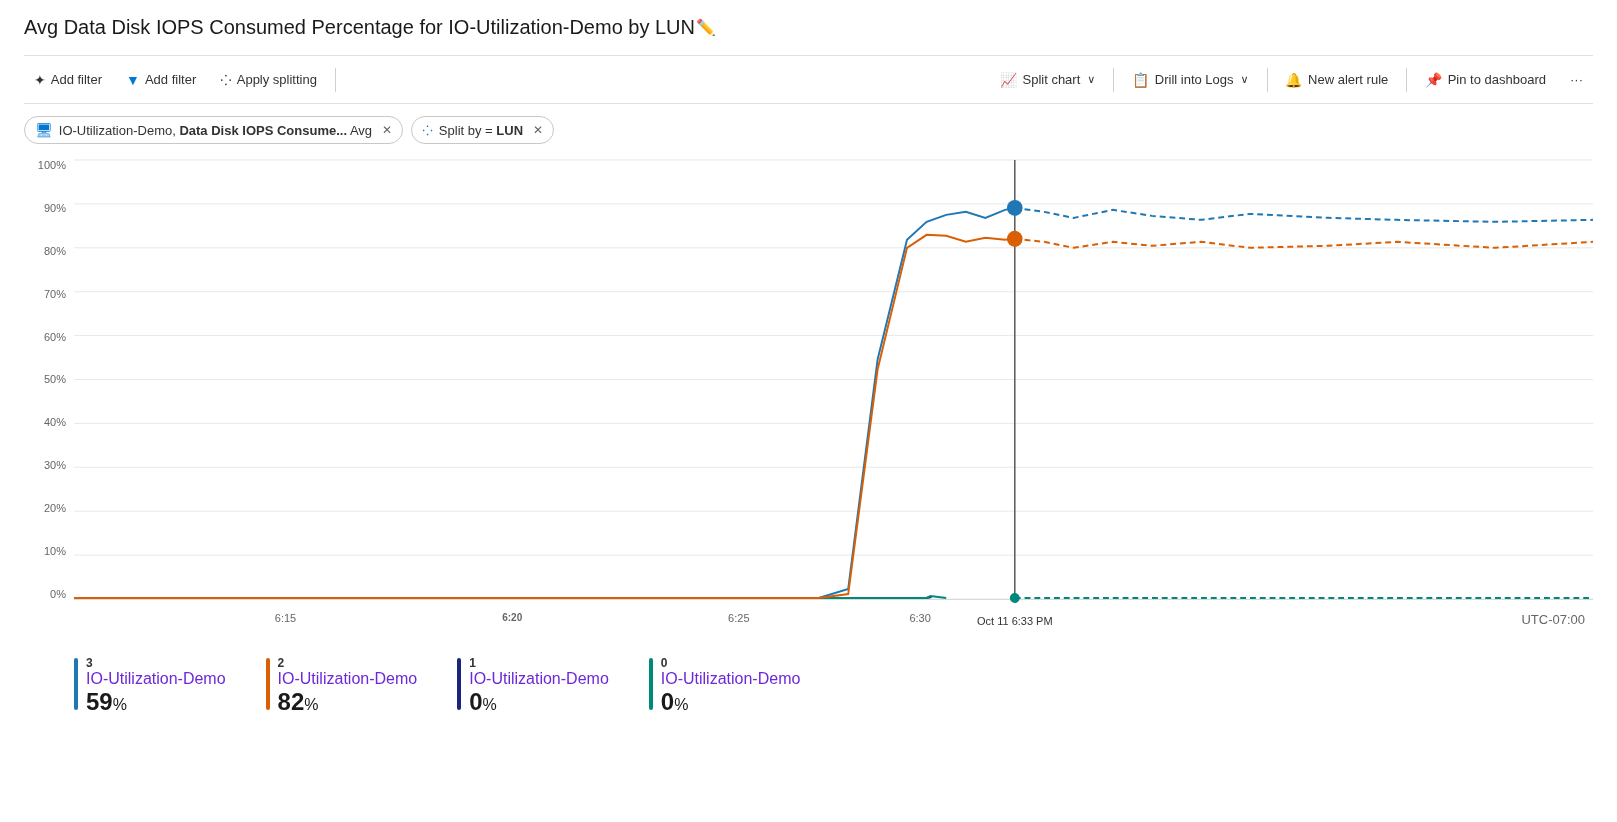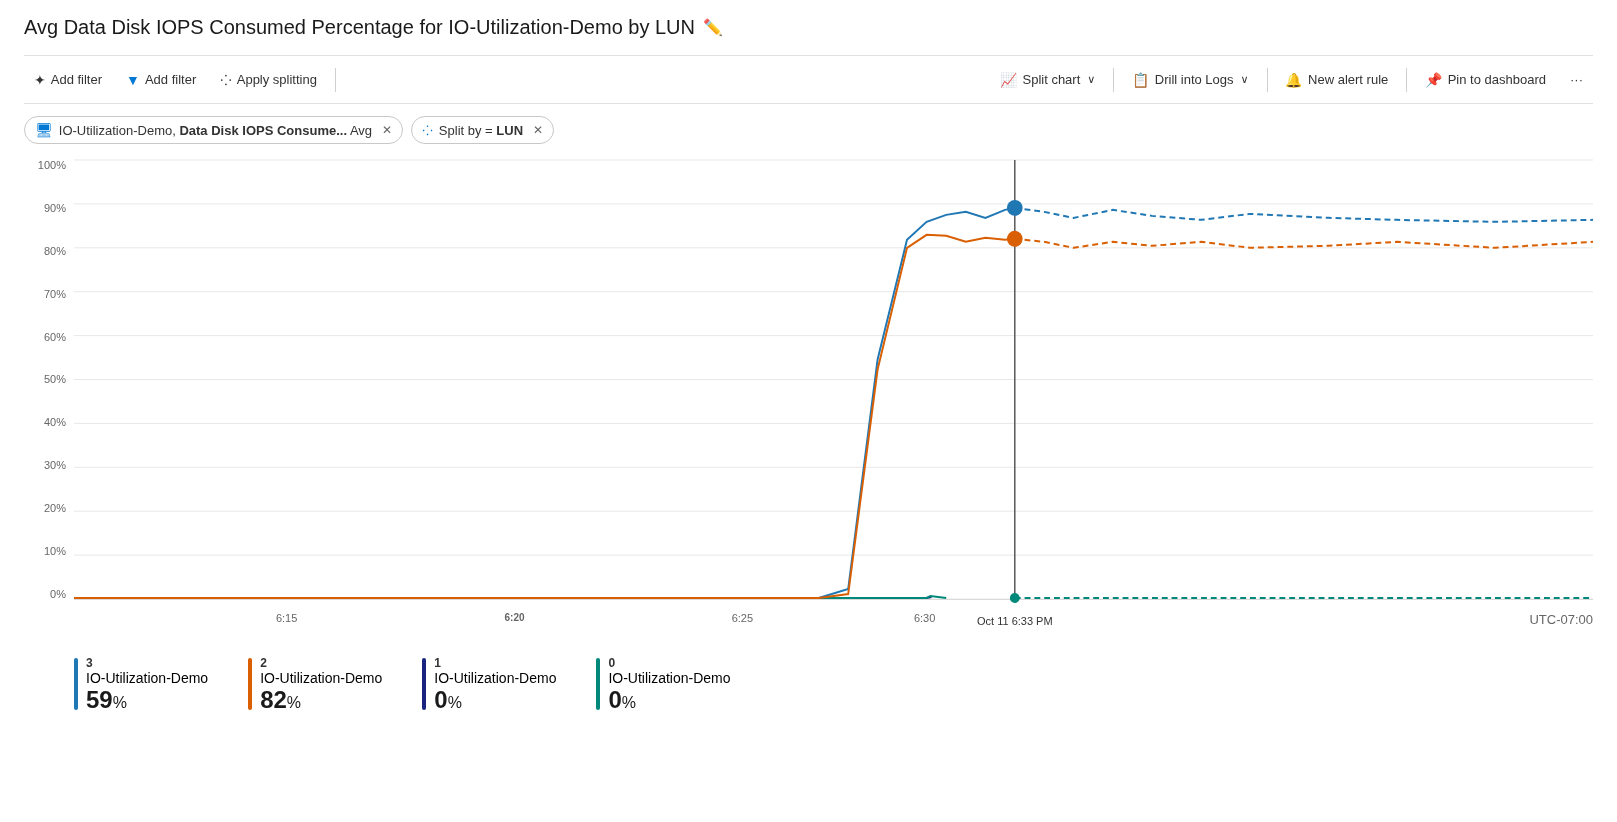--- a/index.html
+++ b/index.html
@@ -12,21 +12,21 @@
       min-height: 822px;
     }
 
     .page-title {
       font-size: 20px;
       font-weight: 400;
       color: #1a1a1a;
       margin-bottom: 16px;
       display: flex;
       align-items: center;
-      gap: 8px;
+      gap: 1px;
     }
     .page-title .edit-icon {
       color: #0078d4;
       font-size: 16px;
       cursor: pointer;
     }
 
     .toolbar {
       display: flex;
       align-items: center;
@@ -140,22 +140,22 @@
     .legend-text {
       display: flex;
       flex-direction: column;
     }
     .legend-lun {
       font-size: 12px;
       color: #333;
       font-weight: 600;
     }
     .legend-name {
-      font-size: 14px;
-      color: #000000;
+      font-size: 16px;
+      color: #6d28d9;
     }
     .legend-value {
       font-size: 24px;
       font-weight: 600;
       color: #1a1a1a;
       line-height: 1.2;
     }
     .legend-unit {
       font-size: 16px;
       font-weight: 400;
@@ -314,21 +314,21 @@
       <line class="crosshair-line" x1="960" y1="0" x2="960" y2="440"></line>
 
       <circle class="dot-blue" cx="960" cy="48" r="8"></circle>
       <circle class="dot-orange" cx="960" cy="79" r="8"></circle>
       <circle class="dot-teal" cx="960" cy="439" r="5"></circle>
     </svg>
 
     <div style="position:absolute; bottom: -28px; left: calc(960px * (100% / 1550px)); transform: translateX(-50%); font-size: 11px; color: #333; white-space: nowrap; font-weight: 500;">Oct 11 6:33 PM</div>
   </div>
 
-  <div style="position:absolute; bottom: 8px; left: 50px; right: 0;">
+  <div style="position:absolute; bottom: 8px; left: 50px; right: 8px;">
     <div style="position: relative; height: 20px;">
       <span style="position:absolute; left: 14%; font-size: 11px; color: #666; transform: translateX(-50%);">6:15</span>
       <span style="position:absolute; left: 29%; font-size: 10px; color: #666; transform: translateX(-50%); font-weight: bold;">6:20</span>
       <span style="position:absolute; left: 44%; font-size: 11px; color: #666; transform: translateX(-50%);">6:25</span>
       <span style="position:absolute; left: 56%; font-size: 11px; color: #666; transform: translateX(-50%);">6:30</span>
       <span style="position:absolute; right: 0; font-size: 13px; color: #666;">UTC-07:00</span>
     </div>
   </div>
 </div>
 

